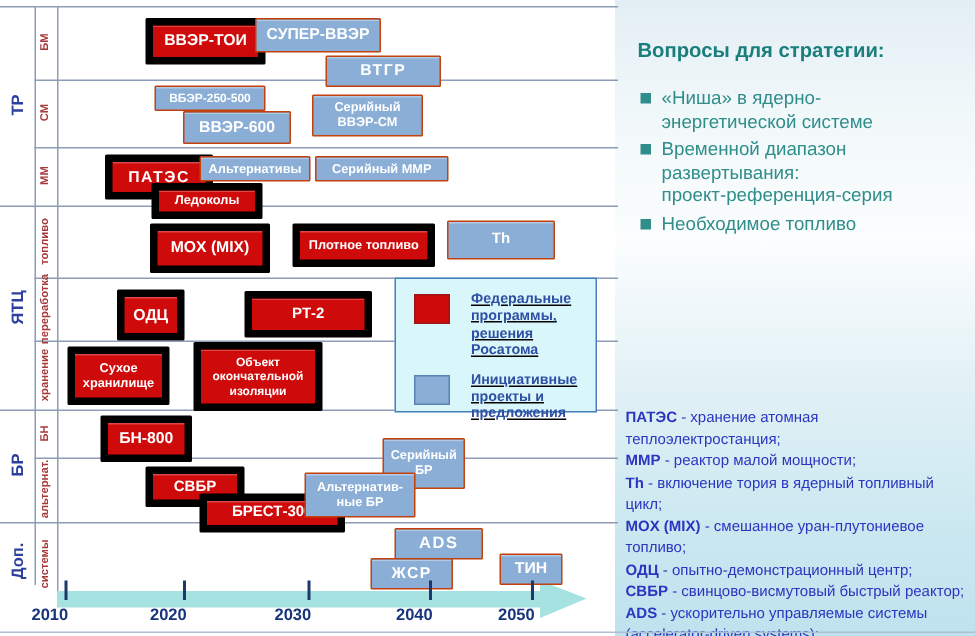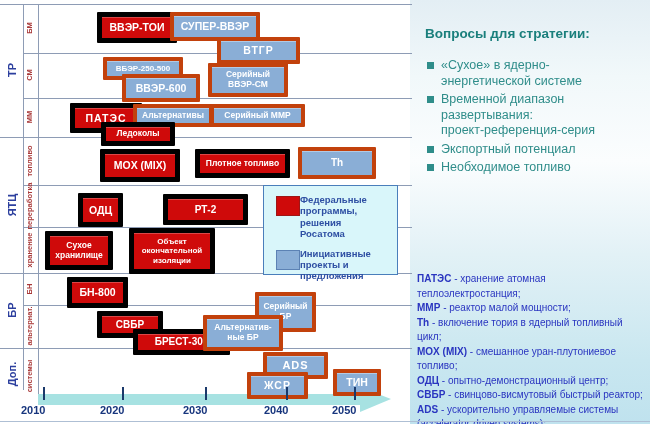--- a/index.html
+++ b/index.html
@@ -13,33 +13,33 @@
   
   .vlabel{position:absolute;width:90px;height:12px;line-height:12px;text-align:center;
           transform:rotate(-90deg);z-index:1;white-space:nowrap;}
   .grp{color:#2c3f9e;font-weight:bold;font-size:11px;}
   .sub{color:#a83838;font-weight:bold;font-size:7.5px;}
 
   
   .bar{position:absolute;display:flex;align-items:center;justify-content:center;text-align:center;
        color:#ffffff;font-weight:bold;white-space:pre-line;z-index:2;border-radius:1px;line-height:1.15;}
   .bar.red{background:#cf0a0a;border:5px solid #000000;box-shadow:inset 0 1px 0 rgba(255,255,255,.25);}
-  .bar.blue{background:#8aaed6;border:4px solid #c2410c;box-shadow:inset 0 1px 0 rgba(255,255,255,.35);}
+  .bar.blue{background:#8aaed6;border:1px solid #c2410c;box-shadow:inset 0 1px 0 rgba(255,255,255,.35);}
 
   
   .tl-body{position:absolute;left:38px;top:394px;width:324px;height:11px;background:#a7e2e2;z-index:1;}
   .tl-head{position:absolute;left:360px;top:387px;width:0;height:0;z-index:1;
            border-top:12px solid transparent;border-bottom:13px solid transparent;border-left:31px solid #a7e2e2;}
   .tick{position:absolute;top:387px;width:2px;height:13px;background:#1b3a6b;z-index:2;}
   .year{position:absolute;top:404px;width:46px;color:#17357d;font-weight:bold;font-size:11px;z-index:2;}
 
   
   .legend{position:absolute;left:263px;top:185px;width:135px;height:90px;background:#d9f6fa;
           border:1px solid #4a7ebb;z-index:3;box-sizing:border-box;padding:8px 6px 4px 12px;}
-  .legend-row{display:flex;gap:0;margin-bottom:8px;}
+  .legend-row{display:flex;gap:14px;margin-bottom:8px;text-decoration:underline;}
   .swatch{width:22px;height:18px;flex:none;margin-top:2px;}
   .swatch.red{background:#cf0a0a;border:1px solid #9e1616;}
   .swatch.blue{background:#8aaed6;border:1px solid #5c82b4;}
   .legend-label{color:#2e4fa3;font-weight:bold;font-size:9.5px;line-height:1.2;white-space:pre-line;}
 
   
   .panel{position:absolute;left:410px;top:0;width:240px;height:424px;z-index:0;
          background:linear-gradient(180deg,#e3eef4 0%,#f1f8fa 18%,#fbfdfe 38%,#e2f1f6 60%,#c9e7f0 85%,#bfe2ee 100%);}
   .panel-title{position:absolute;left:15px;top:26px;color:#1a7f7c;font-weight:bold;font-size:13.5px;}
   .bullets{position:absolute;left:17px;top:58px;width:215px;}
@@ -151,32 +151,28 @@
 предложения</div>
     </div>
   </div>
 
   <div class="panel">
     <div class="panel-title">Вопросы для стратегии:</div>
 
     <div class="bullets">
       <div class="bullet-item">
         <div class="bullet-sq"></div>
-        <div class="bullet-text">«Сухое» в ядерно-
+        <div class="bullet-text">«Ниша» в ядерно-
 энергетической системе</div>
       </div>
       <div class="bullet-item">
         <div class="bullet-sq"></div>
         <div class="bullet-text">Временной диапазон
 развертывания:
 проект-референция-серия</div>
-      </div>
-      <div class="bullet-item">
-        <div class="bullet-sq"></div>
-        <div class="bullet-text">Экспортный потенциал</div>
       </div>
       <div class="bullet-item">
         <div class="bullet-sq"></div>
         <div class="bullet-text">Необходимое топливо</div>
       </div>
     </div>
 
     <div class="glossary">
       <div><span class="g-term">ПАТЭС</span> <span>- хранение атомная теплоэлектростанция;</span></div>
       <div><span class="g-term">ММР</span> <span>- реактор малой мощности;</span></div>

